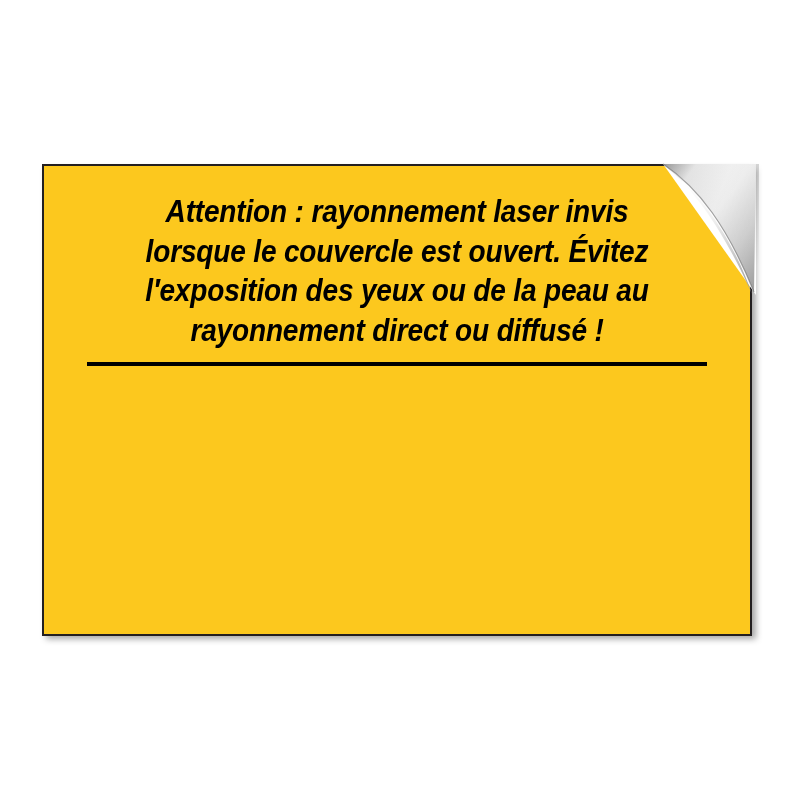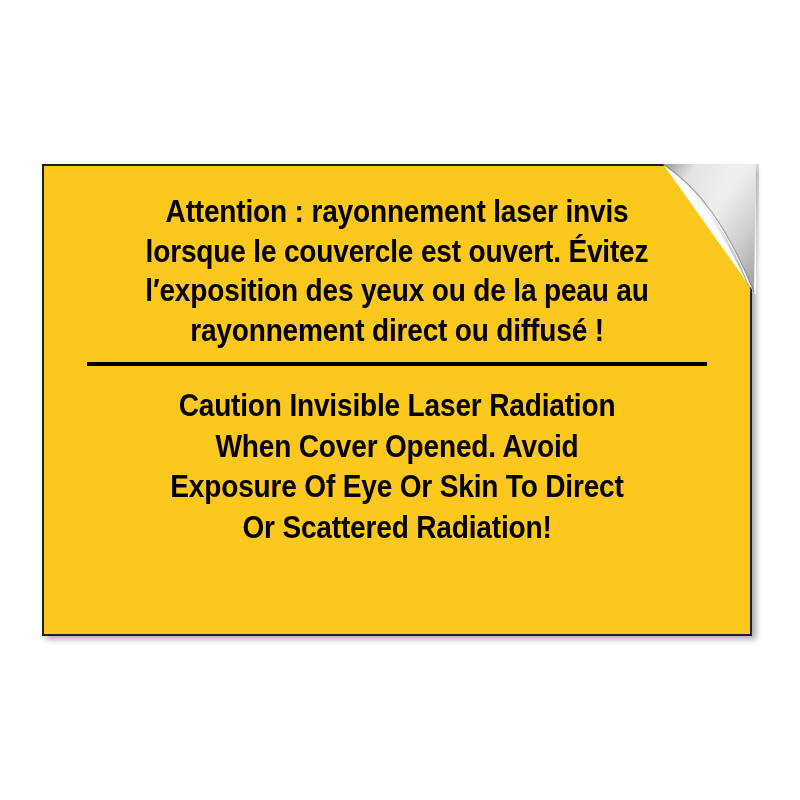--- a/index.html
+++ b/index.html
@@ -11,20 +11,21 @@
     height: 800px;
     background: #ffffff;
     font-family: "Liberation Sans", sans-serif;
     overflow: hidden;
   }
 
   #stage {
     position: relative;
     width: 800px;
     height: 800px;
+    font-style: italic;
   }
 
   
   .label-shadow {
     position: absolute;
     left: 46px;
     top: 169px;
     width: 710px;
     height: 470px;
     background: rgba(0,0,0,0.35);
@@ -125,26 +126,20 @@
 
       <div class="block" id="french-block">
         <span class="line">Attention : rayonnement laser invis</span>
         <span class="line">lorsque le couvercle est ouvert. Évitez</span>
         <span class="line">l′exposition des yeux ou de la peau au</span>
         <span class="line">rayonnement direct ou diffusé !</span>
       </div>
 
       <div class="divider"></div>
 
-      <div class="block" id="english-block">
-        <span class="line">Caution Invisible Laser Radiation</span>
-        <span class="line">When Cover Opened. Avoid</span>
-        <span class="line">Exposure Of Eye Or Skin To Direct</span>
-        <span class="line">Or Scattered Radiation!</span>
-      </div>
 
     </div>
   </div>
 
   <div class="curl-wrap">
     <svg width="105" height="135" viewBox="0 0 105 135" xmlns="http://www.w3.org/2000/svg">
       <defs>
         <linearGradient id="peelGrad" x1="0" y1="0" x2="1" y2="1">
           <stop offset="0%" stop-color="#b8b8b8"></stop>
           <stop offset="18%" stop-color="#ffffff"></stop>

